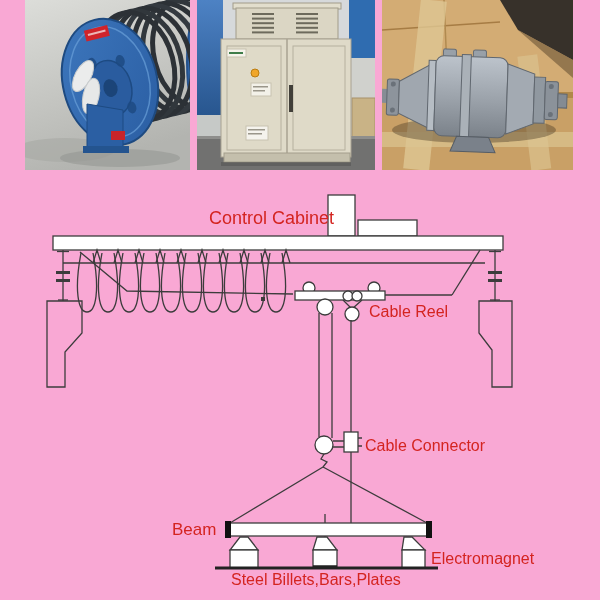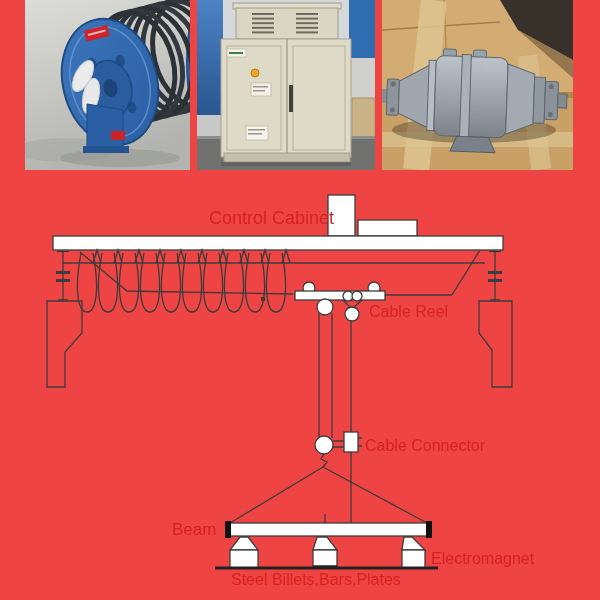--- a/index.html
+++ b/index.html
@@ -1,17 +1,17 @@
 <!DOCTYPE html>
 <html><head>
 <meta charset="utf-8">
 <style>
   html,body{margin:0;padding:0;background:#ffffff;}
   body{width:600px;height:600px;font-family:"Liberation Sans",sans-serif;}
-  #stage{position:relative;width:600px;height:600px;background:#ef4444;overflow:hidden;}
+  #stage{position:relative;width:600px;height:600px;background:#f9a8d4;overflow:hidden;}
   .photo{position:absolute;top:0;height:170px;overflow:hidden;}
   #photo-reel{left:25px;width:165px;}
   #photo-cabinet{left:197px;width:178px;}
   #photo-connector{left:382px;width:191px;}
   #diagram{position:absolute;left:0;top:185px;}
   .dline{stroke:#3c3c3c;stroke-width:1.3;fill:none;}
   .dfill{stroke:#3c3c3c;stroke-width:1.3;fill:#ffffff;}
   .dlabel{fill:#d42420;font-family:"Liberation Sans",sans-serif;}
 </style>
 </head>

